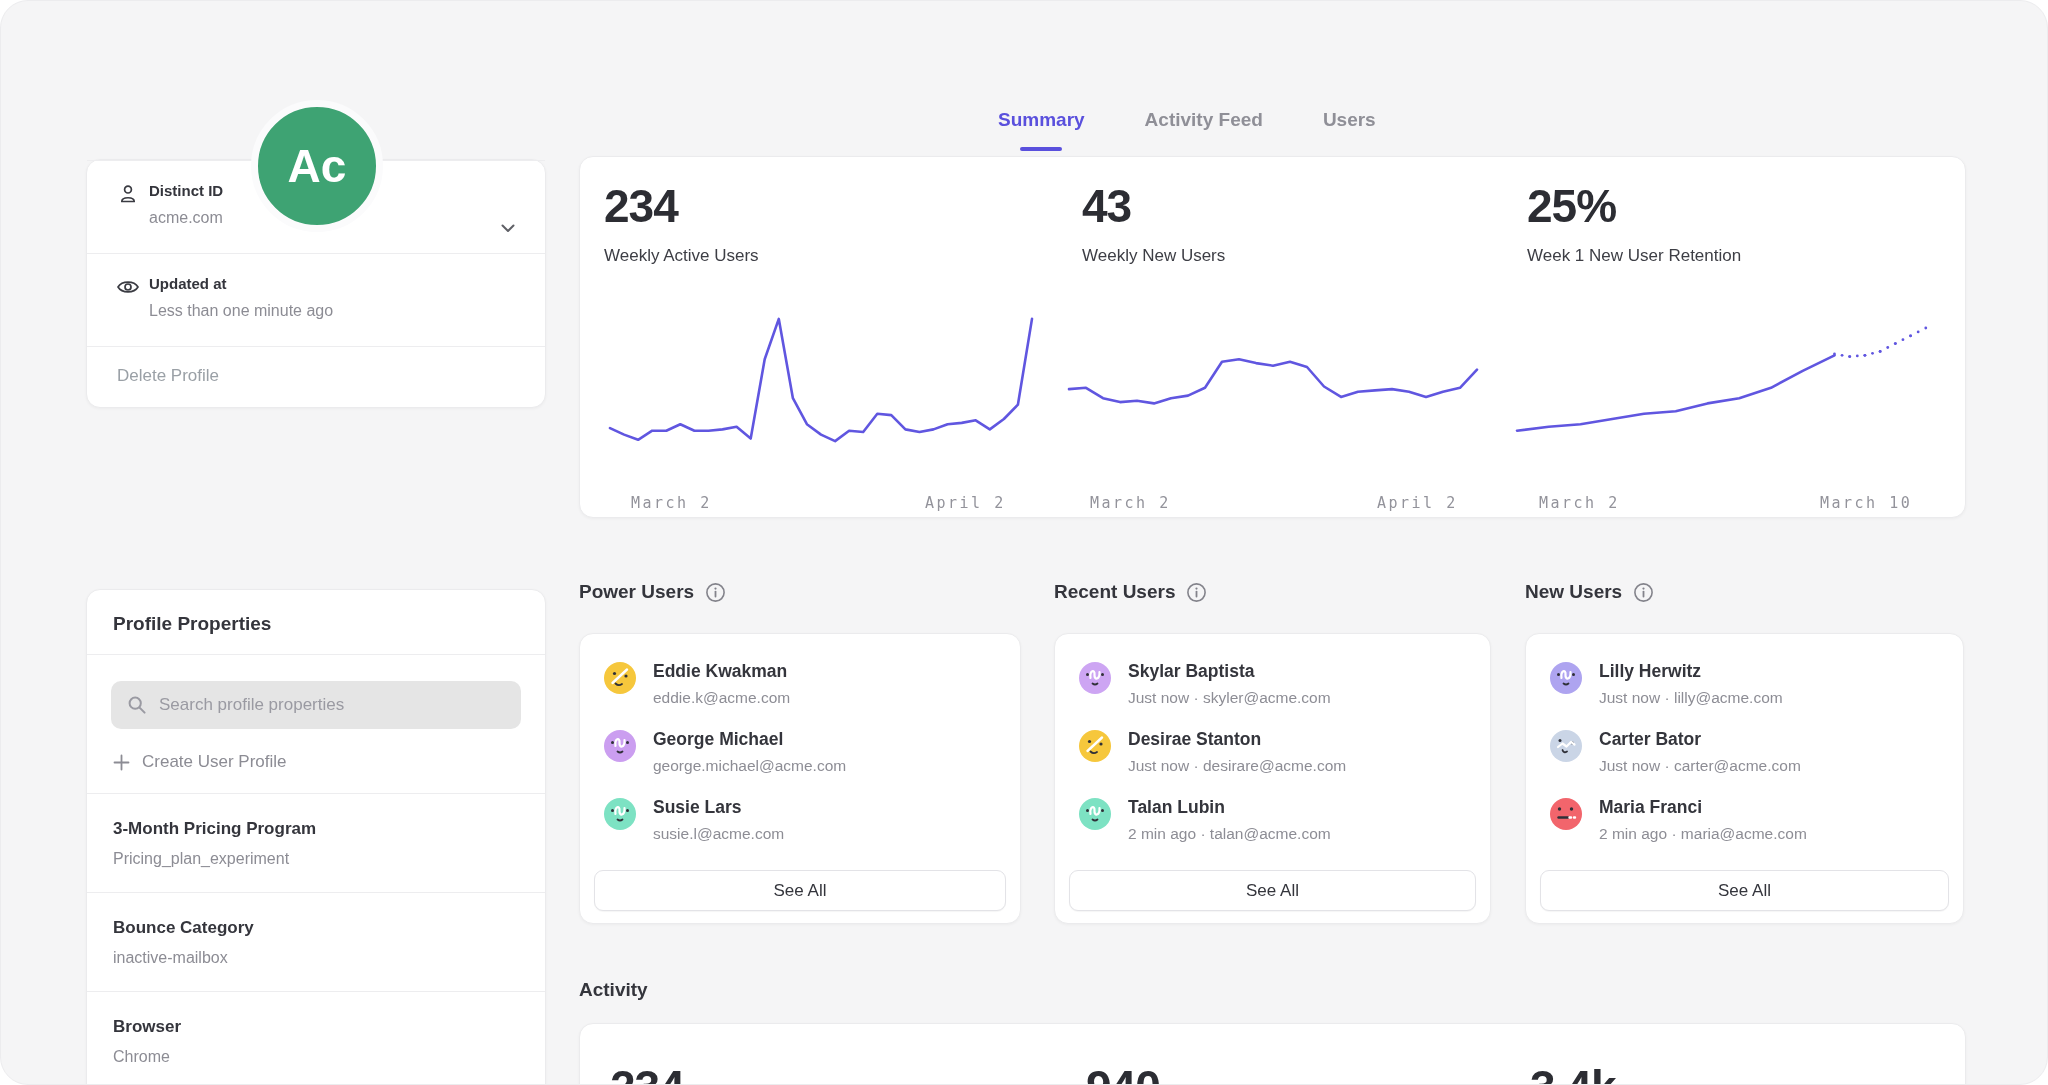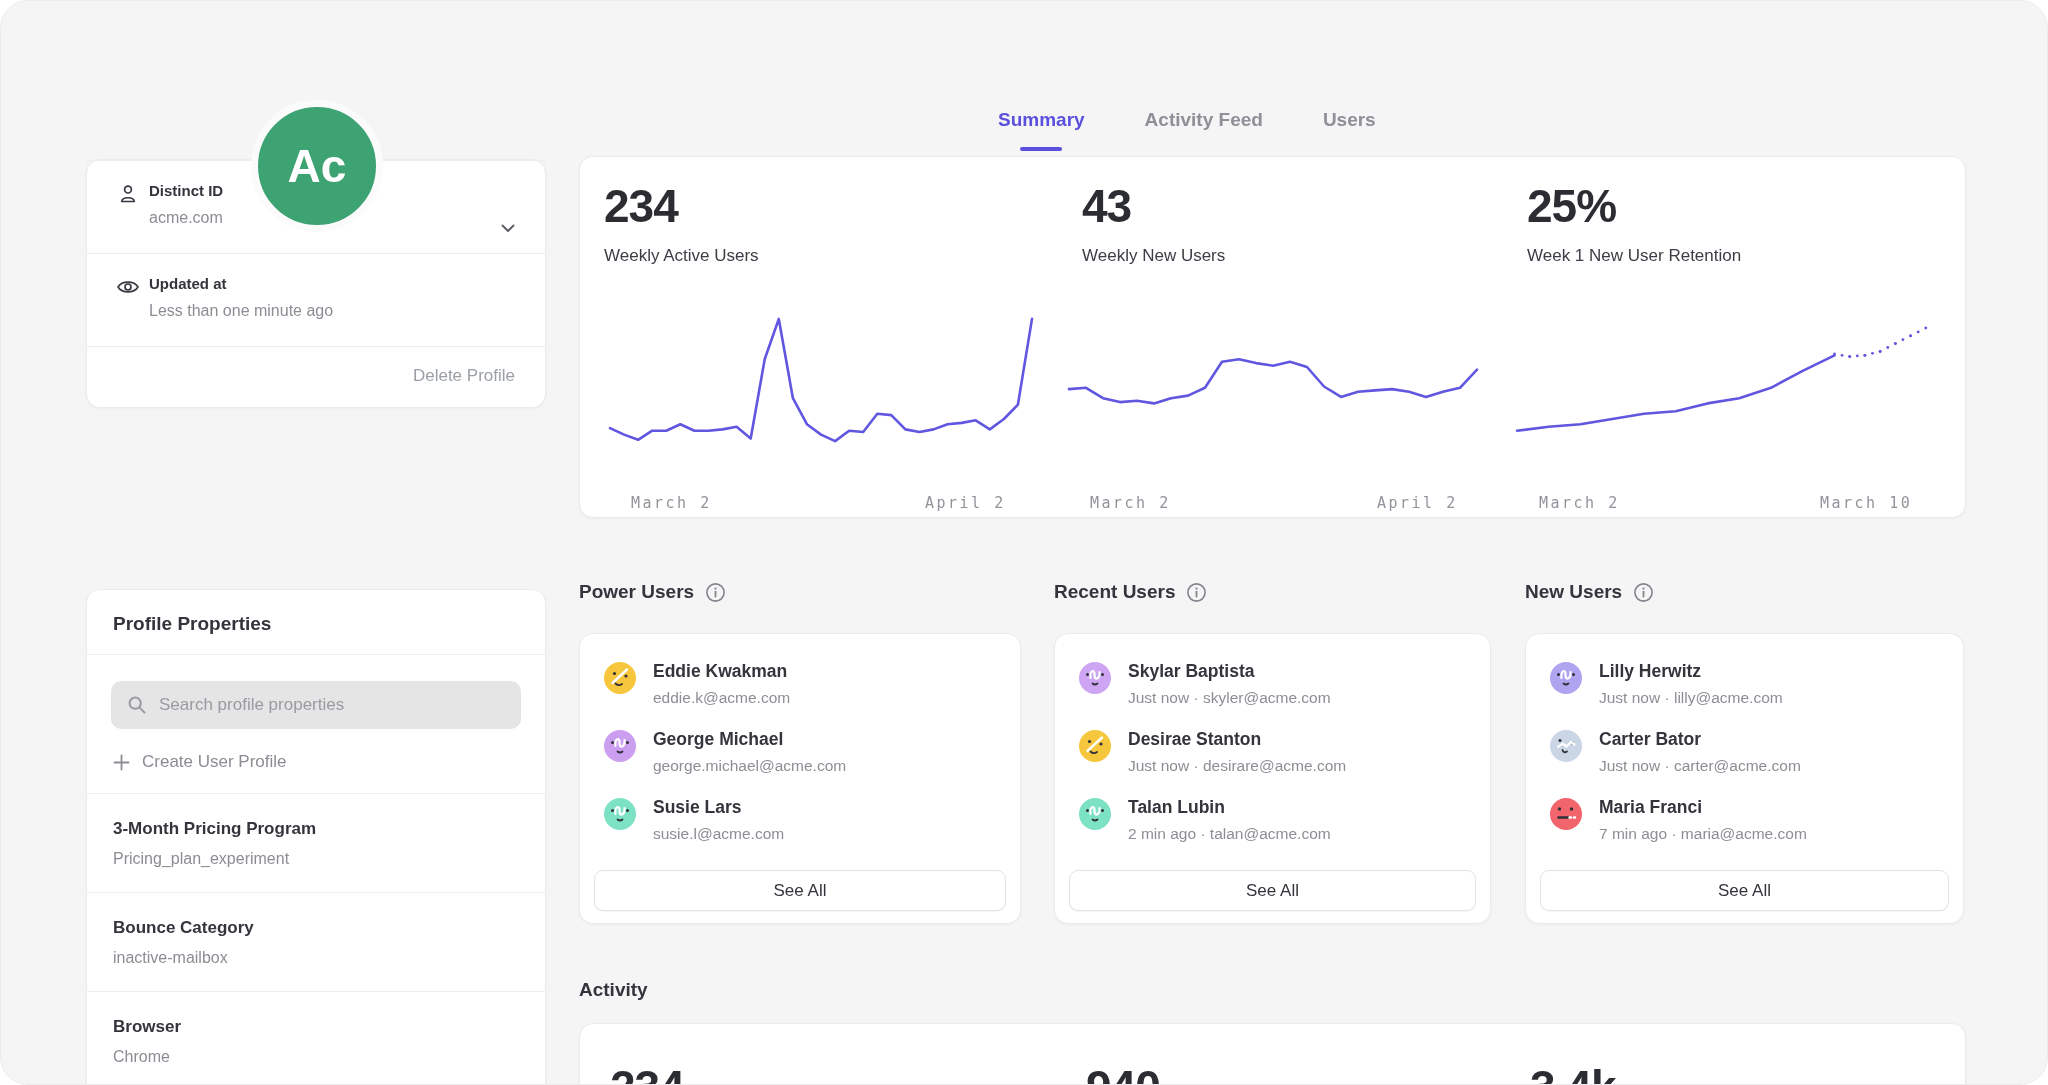--- a/index.html
+++ b/index.html
@@ -21,21 +21,21 @@
     color:#fff;font-size:46px;font-weight:700;z-index:3;}
   .card{position:absolute;background:#fff;border:1px solid var(--cardborder);border-radius:14px;
     box-shadow:0 1px 3px rgba(25,25,35,.04);}
   .profile-card{left:85px;top:158px;width:460px;}
   .profile-head{padding:80px 20px 46px;text-align:center;font-size:27px;font-weight:700;color:var(--dark);}
   .field-row{position:relative;border-top:1px solid var(--div);padding:21px 30px 26px 62px;}
   .field-label{font-size:15px;font-weight:700;color:var(--dark);}
   .field-value{font-size:16px;color:var(--gray);margin-top:10px;}
   .field-icon{position:absolute;left:28px;top:20px;width:26px;height:26px;}
   .chevron{position:absolute;right:26px;top:56px;width:22px;height:22px;cursor:pointer;}
-  .delete-row{border-top:1px solid var(--div);padding:19px 30px 21px;font-size:17px;color:var(--lgray);cursor:pointer;text-align:right;}
+  .delete-row{border-top:1px solid var(--div);padding:19px 30px 21px;font-size:17px;color:var(--lgray);cursor:pointer;}
 
   .props-card{left:85px;top:588px;width:460px;height:620px;overflow:hidden;}
   .props-title{padding:23px 26px 19px;font-size:19px;font-weight:700;color:var(--dark);border-bottom:1px solid var(--div);}
   .search-box{position:relative;margin:26px 24px 0;height:48px;background:#e5e5e5;border-radius:10px;}
   .search-box input{position:absolute;inset:0;border:none;background:transparent;outline:none;
     padding:0 14px 0 48px;font-size:17px;font-family:"Liberation Sans",sans-serif;color:#45464d;}
   .search-box input::placeholder{color:#9a9aa2;}
   .search-icon{position:absolute;left:15px;top:13px;width:22px;height:22px;}
   .create-row{display:flex;align-items:center;gap:12px;margin:23px 26px 21px;font-size:17px;color:var(--gray);cursor:pointer;}
   .prop-item{border-top:1px solid var(--div);padding:25px 26px 24px;}
@@ -367,21 +367,21 @@
   <li class="user-row">
     <svg class="avatar" width="32" height="32" viewBox="0 0 32 32">
               <circle cx="16" cy="16" r="16" fill="#f2656c"></circle>
               <circle cx="9.5" cy="11" r="1.7" fill="#2f3038"></circle>
               <circle cx="21.5" cy="11" r="1.7" fill="#2f3038"></circle>
               <path d="M8.5 19.5 L18 19.5" stroke="#2f3038" stroke-width="2.4" fill="none" stroke-linecap="round"></path>
               <path d="M19.5 19.5 L25 19.5" stroke="#fff" stroke-width="2.4" fill="none" stroke-linecap="round" stroke-dasharray="1.5 3"></path>
             </svg>
     <div class="user-text">
       <div class="user-name">Maria Franci</div>
-      <div class="user-meta">7 min ago · maria@acme.com</div>
+      <div class="user-meta">2 min ago · maria@acme.com</div>
     </div>
   </li>
 </ul>
       <div class="see-all">See All</div>
     </div>
   </div>
 
   <div class="activity-title">Activity</div>
   <div class="card activity-card">
     <div class="act-stat a0">234</div>

